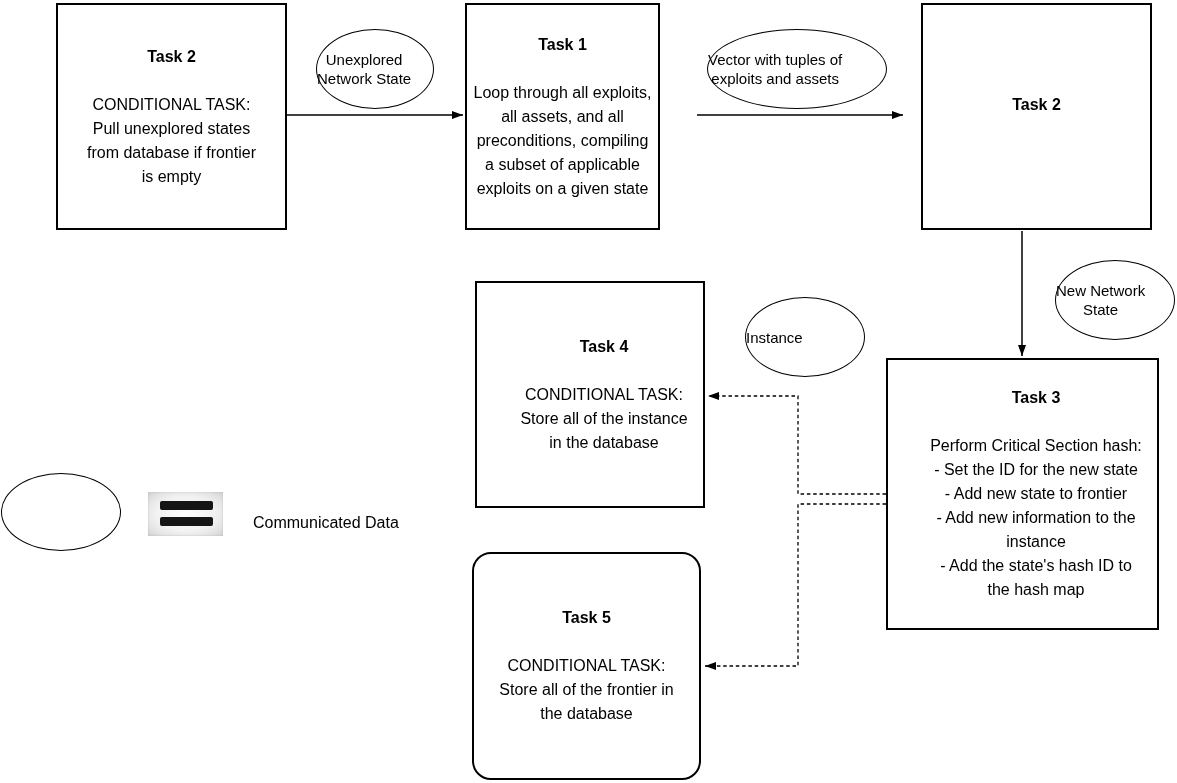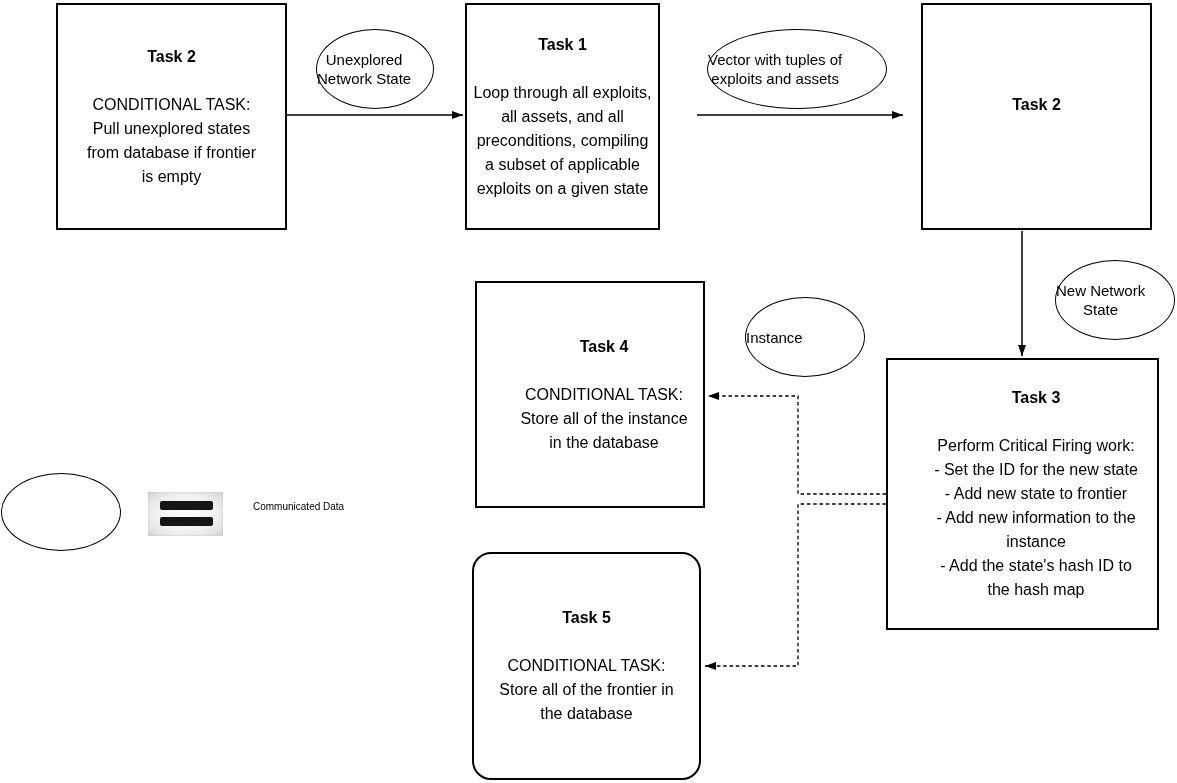--- a/index.html
+++ b/index.html
@@ -79,22 +79,22 @@
     position: absolute;
     left: 12px;
     width: 53px; height: 9px;
     background: #151515;
     border-radius: 2px;
   }
   .equals-bar.top { top: 9px; }
   .equals-bar.bottom { top: 25px; }
   .legend-label {
     position: absolute;
-    left: 253px; top: 28px;
-    font-size: 10px;
+    left: 253px; top: 44px;
+    font-size: 16px;
     line-height: 18px;
     white-space: nowrap;
   }
 
   
   #task0 { left: 56px;  top: 3px;   width: 231px; height: 227px; }
   #task1 { left: 465px; top: 3px;   width: 195px; height: 227px; }
   #task2 { left: 905px; top: 3px;   width: 231px; height: 227px; margin-left: 16px; }
   #task3 { left: 886px; top: 358px; width: 273px; height: 272px; padding-left: 29px; }
   #task4 { left: 475px; top: 281px; width: 230px; height: 227px; padding-left: 30px; }
@@ -146,21 +146,21 @@
 a subset of applicable
 exploits on a given state</div>
   </div>
 
   <div class="task-box" id="task2">
     <div class="task-title">Task 2</div>
   </div>
 
   <div class="task-box" id="task3">
     <div class="task-title">Task 3</div>
-    <div class="task-body">Perform Critical Firing work:
+    <div class="task-body">Perform Critical Section hash:
 - Set the ID for the new state
 - Add new state to frontier
 - Add new information to the
 instance
 - Add the state's hash ID to
 the hash map</div>
   </div>
 
   <div class="task-box" id="task4">
     <div class="task-title">Task 4</div>

